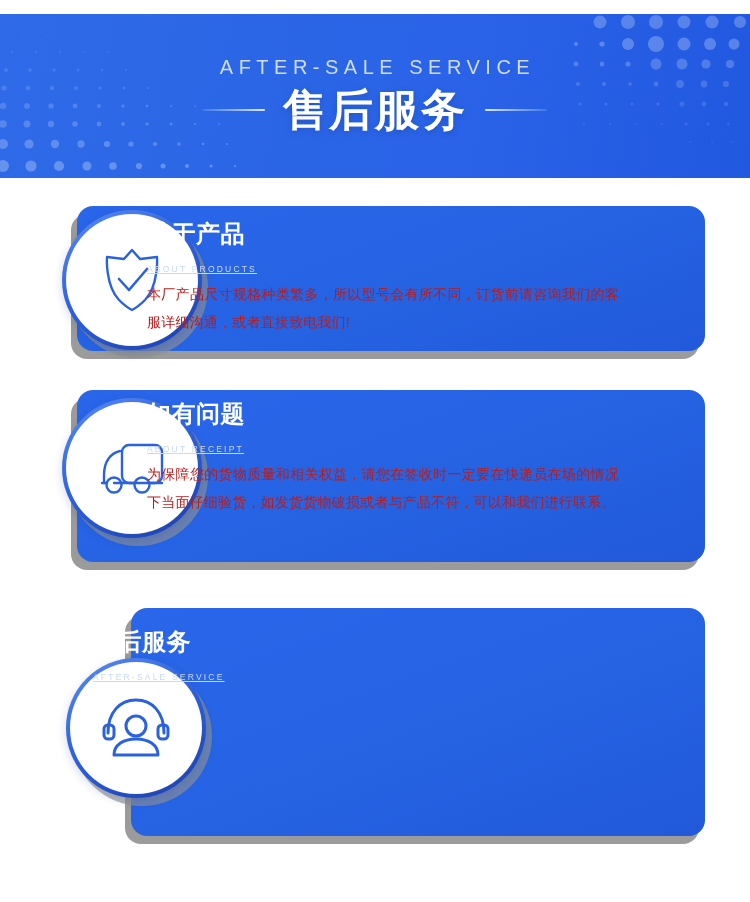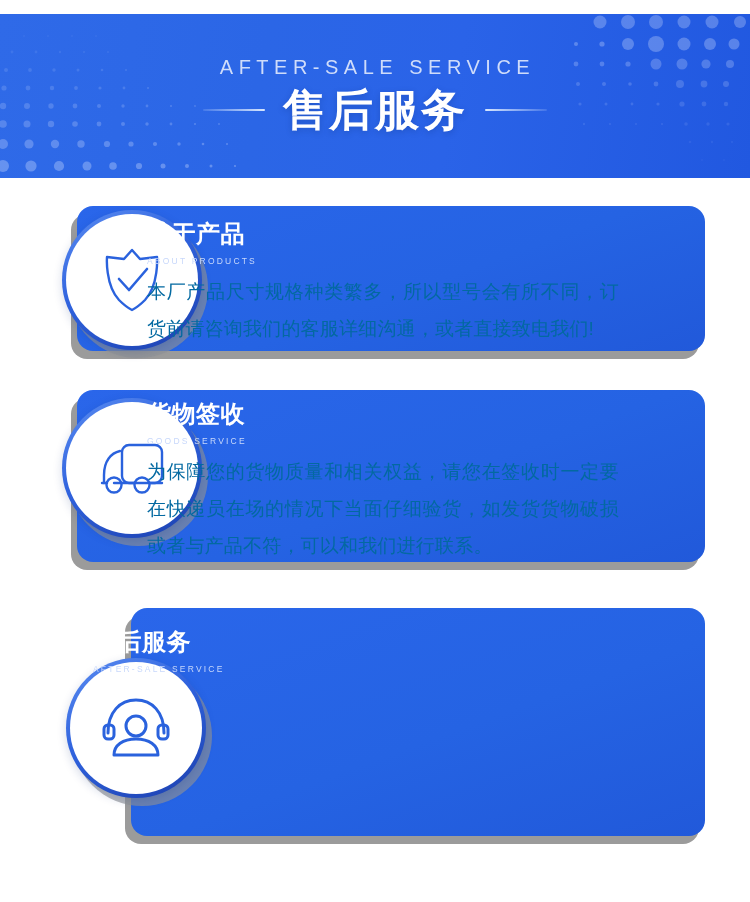--- a/index.html
+++ b/index.html
@@ -112,24 +112,24 @@
   .c1 .txt{ left:143px; top:24px; width:472px; }
   .c2 .txt{ left:143px; top:24px; width:472px; }
   .c3 .txt{ left:89px;  top:32px; width:472px; }
 
   .t-title{
     font-size:24px; font-weight:700; color:#ffffff;
     letter-spacing:.5px; line-height:1.18;
   }
   .t-sub{
     font-size:8.5px; color:#c8d8fb; letter-spacing:2.2px;
-    margin-top:8px; margin-bottom:7px; font-weight:400;
+    margin-top:16px; margin-bottom:7px; font-weight:400;text-decoration:underline;
   }
   .t-body{
-    font-size:19px; color:#0369a1; line-height:1.95;
+    font-size:14px; color:#b91c1c; line-height:1.95;
     letter-spacing:.2px; text-align:justify;
   }
 </style>
 </head>
 <body>
 
 <div class="page">
 
   <div class="banner">
 
@@ -334,22 +334,22 @@
             <path d="M8 46 L13 46"></path>
             <circle cx="20" cy="48" r="7.5"></circle>
             <circle cx="48" cy="48" r="7.5"></circle>
             <path d="M28 46 L40 46"></path>
             <path d="M56 46 L68 46"></path>
           </svg>
         </span>
       </div>
 
       <div class="txt">
-        <div class="t-title">货物签收</div>
-        <div class="t-sub">GOODS SERVICE</div>
+        <div class="t-title">如有问题</div>
+        <div class="t-sub">ABOUT RECEIPT</div>
         <div class="t-body">为保障您的货物质量和相关权益，请您在签收时一定要在快递员在场的情况下当面仔细验货，如发货货物破损或者与产品不符，可以和我们进行联系。</div>
       </div>
     </div>
 
     <div class="card-wrap c3">
       <div class="panel-shadow"></div>
       <div class="panel"></div>
 
       <div class="badge-shadow"></div>
       <div class="badge">

